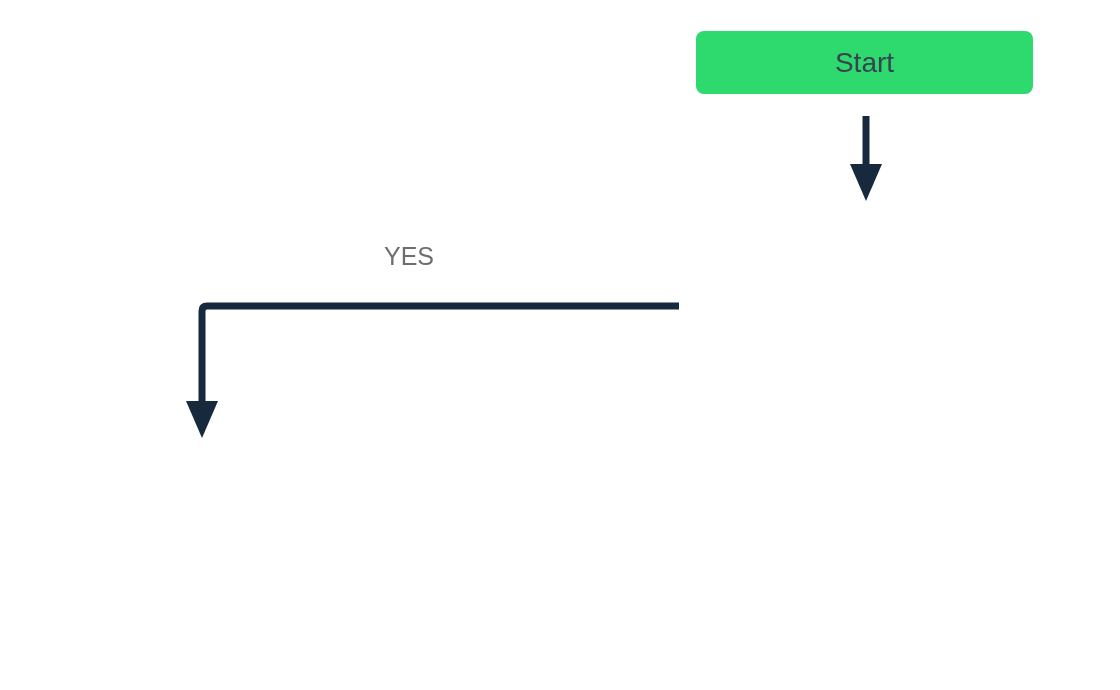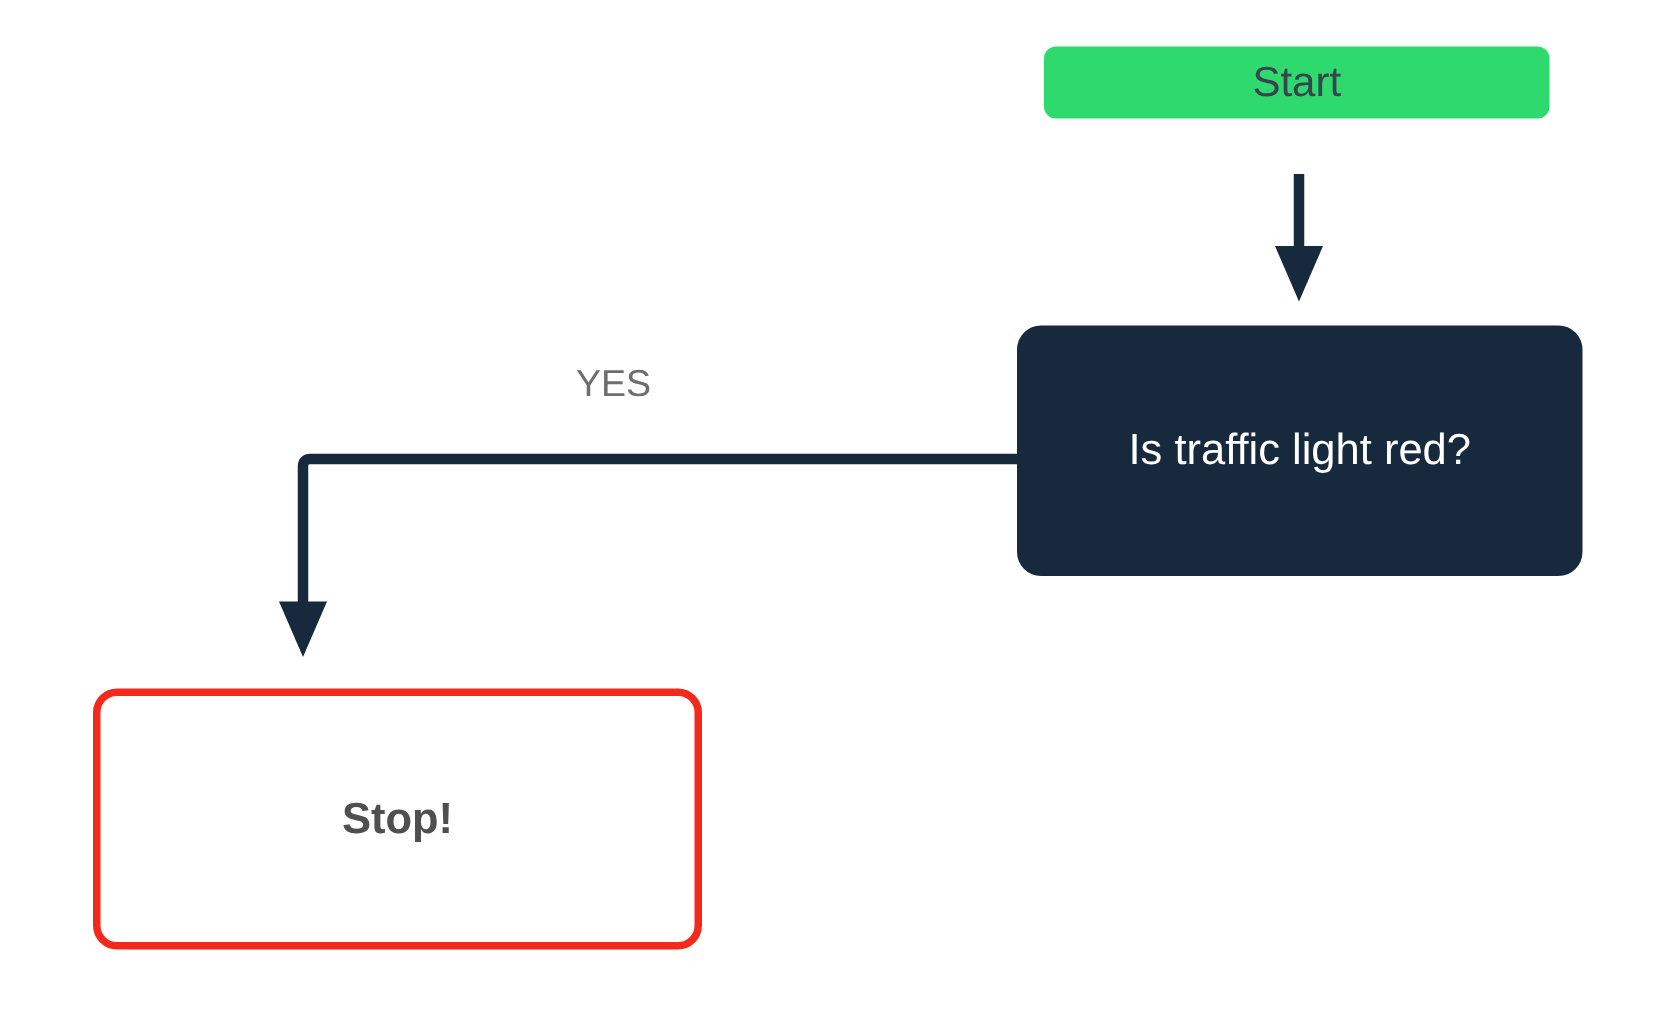--- a/index.html
+++ b/index.html
@@ -28,21 +28,21 @@
     display: flex;
     align-items: center;
     justify-content: center;
     box-sizing: border-box;
     text-align: center;
   }
   .node-start {
     left: 696px;
     top: 31px;
     width: 337px;
-    height: 48px;
+    height: 63px;
     background: #2ed96e;
     border-radius: 8px;
     color: #37434f;
     font-size: 28px;
     font-weight: 400;
   }
   .node-question {
     left: 678px;
     top: 217px;
     width: 377px;
@@ -91,23 +91,17 @@
     <g>
       <path d="M 679 306 L 207 306 Q 202 306 202 311 L 202 405" fill="none" stroke="#17293c" stroke-width="7" stroke-linejoin="round"></path>
       <polygon points="186,401 218,401 202,438" fill="#17293c"></polygon>
     </g>
   </svg>
 
   <div class="node node-start">
     <span>Start</span>
   </div>
 
-  <div class="node node-question">
-    <span>Is traffic light red?</span>
-  </div>
 
-  <div class="node node-stop">
-    <span>Stop!</span>
-  </div>
 
   <div class="edge-label">YES</div>
 
 </div>
 
 </body></html>

